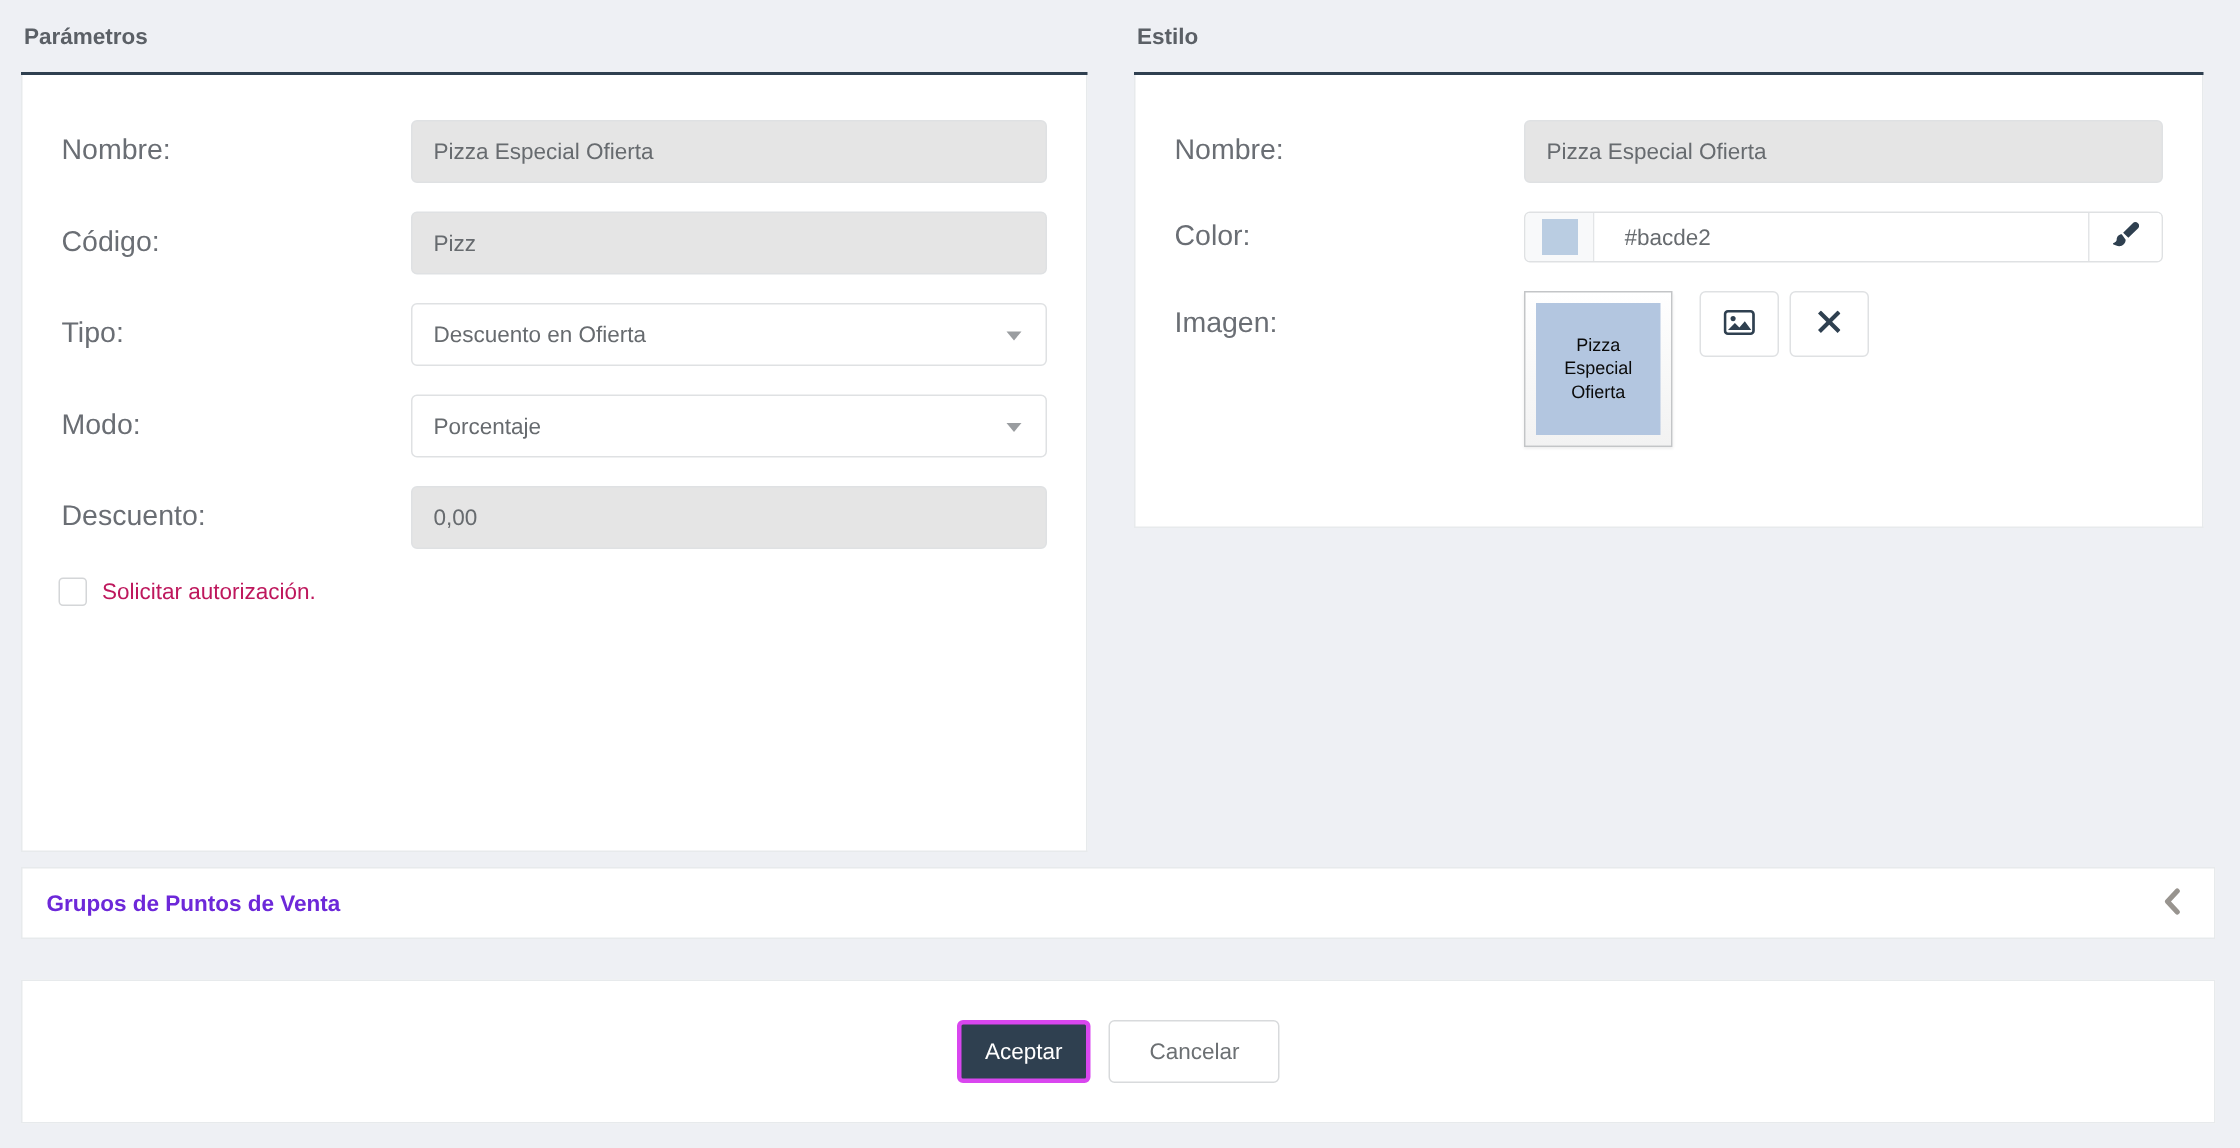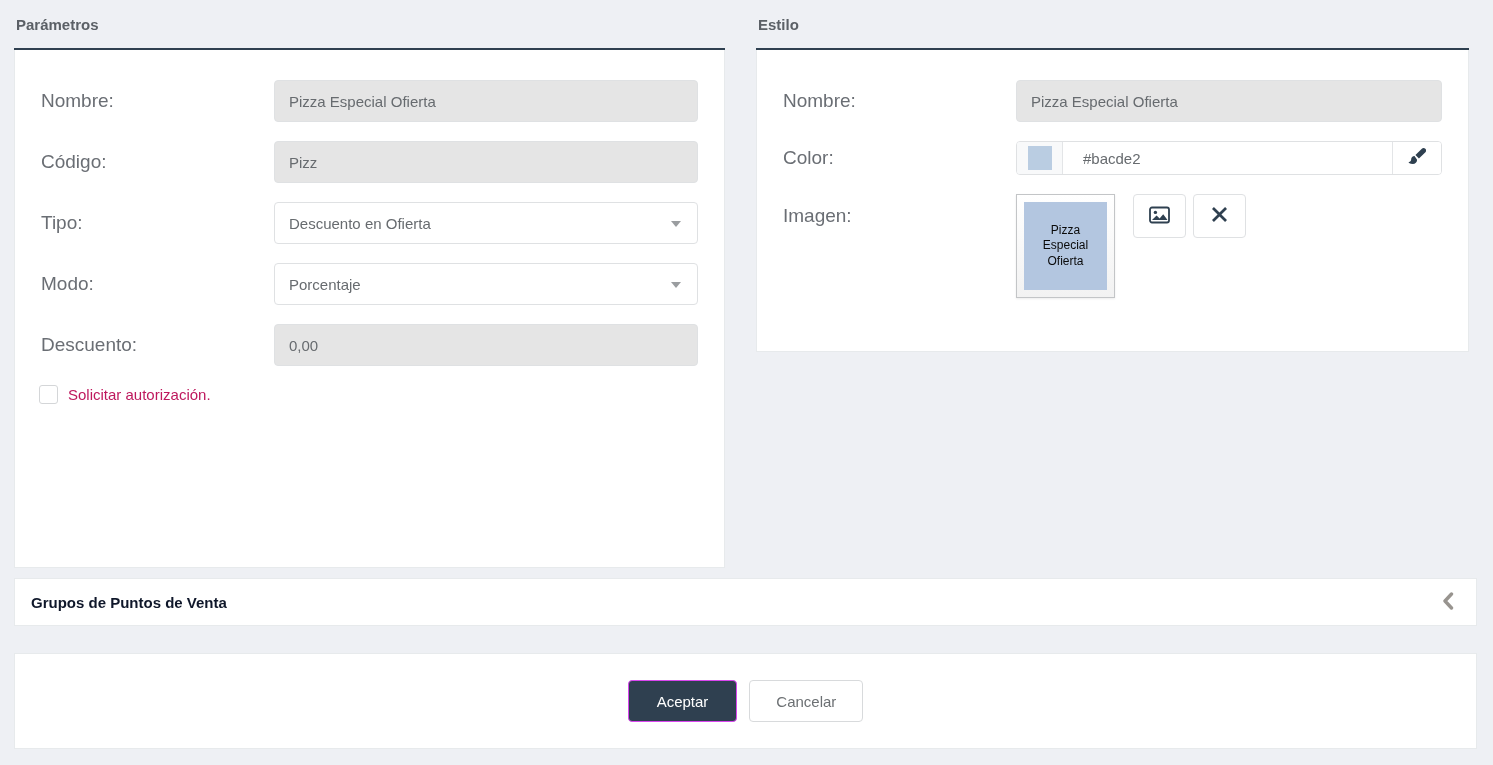--- a/index.html
+++ b/index.html
@@ -131,40 +131,40 @@
   }
   .image-btns { display: flex; gap: 7px; margin-left: 18px; }
 
   
   .groups-bar {
     margin-top: 10px; height: 48px;
     background: #fff; border: 1px solid #e7eaec;
     display: flex; align-items: center;
     padding: 0 20px 0 16px;
   }
-  .groups-title { font-size: 15px; font-weight: 700; color: #0f172a; flex: 1; }
+  .groups-title { font-size: 15px; font-weight: 700; color: #6d28d9; flex: 1; }
   .collapse-btn {
     background: none; border: none; cursor: pointer;
     display: flex; align-items: center; padding: 2px;
   }
 
   
   .footer-panel {
     margin-top: 27px; height: 96px;
     background: #fff; border: 1px solid #e7eaec;
     display: flex; align-items: center; justify-content: center; gap: 12px;
   }
   .btn {
     height: 42px; border-radius: 4px;
     font-family: "Liberation Sans", sans-serif;
     font-size: 15px; cursor: pointer;
   }
   .btn-primary {
-    background: #2f4050; color: #ffffff; border: 1px solid #d946ef;
-    padding: 0 28px;
+    background: #2f4050; color: #ffffff; border: 3px solid #d946ef;
+    padding: 0 16px;
   }
   .btn-default {
     background: #ffffff; color: #6c7073; border: 1px solid #d8dadc;
     padding: 0 26px;
   }
 </style>
 </head>
 <body>
 
 <div class="page">

